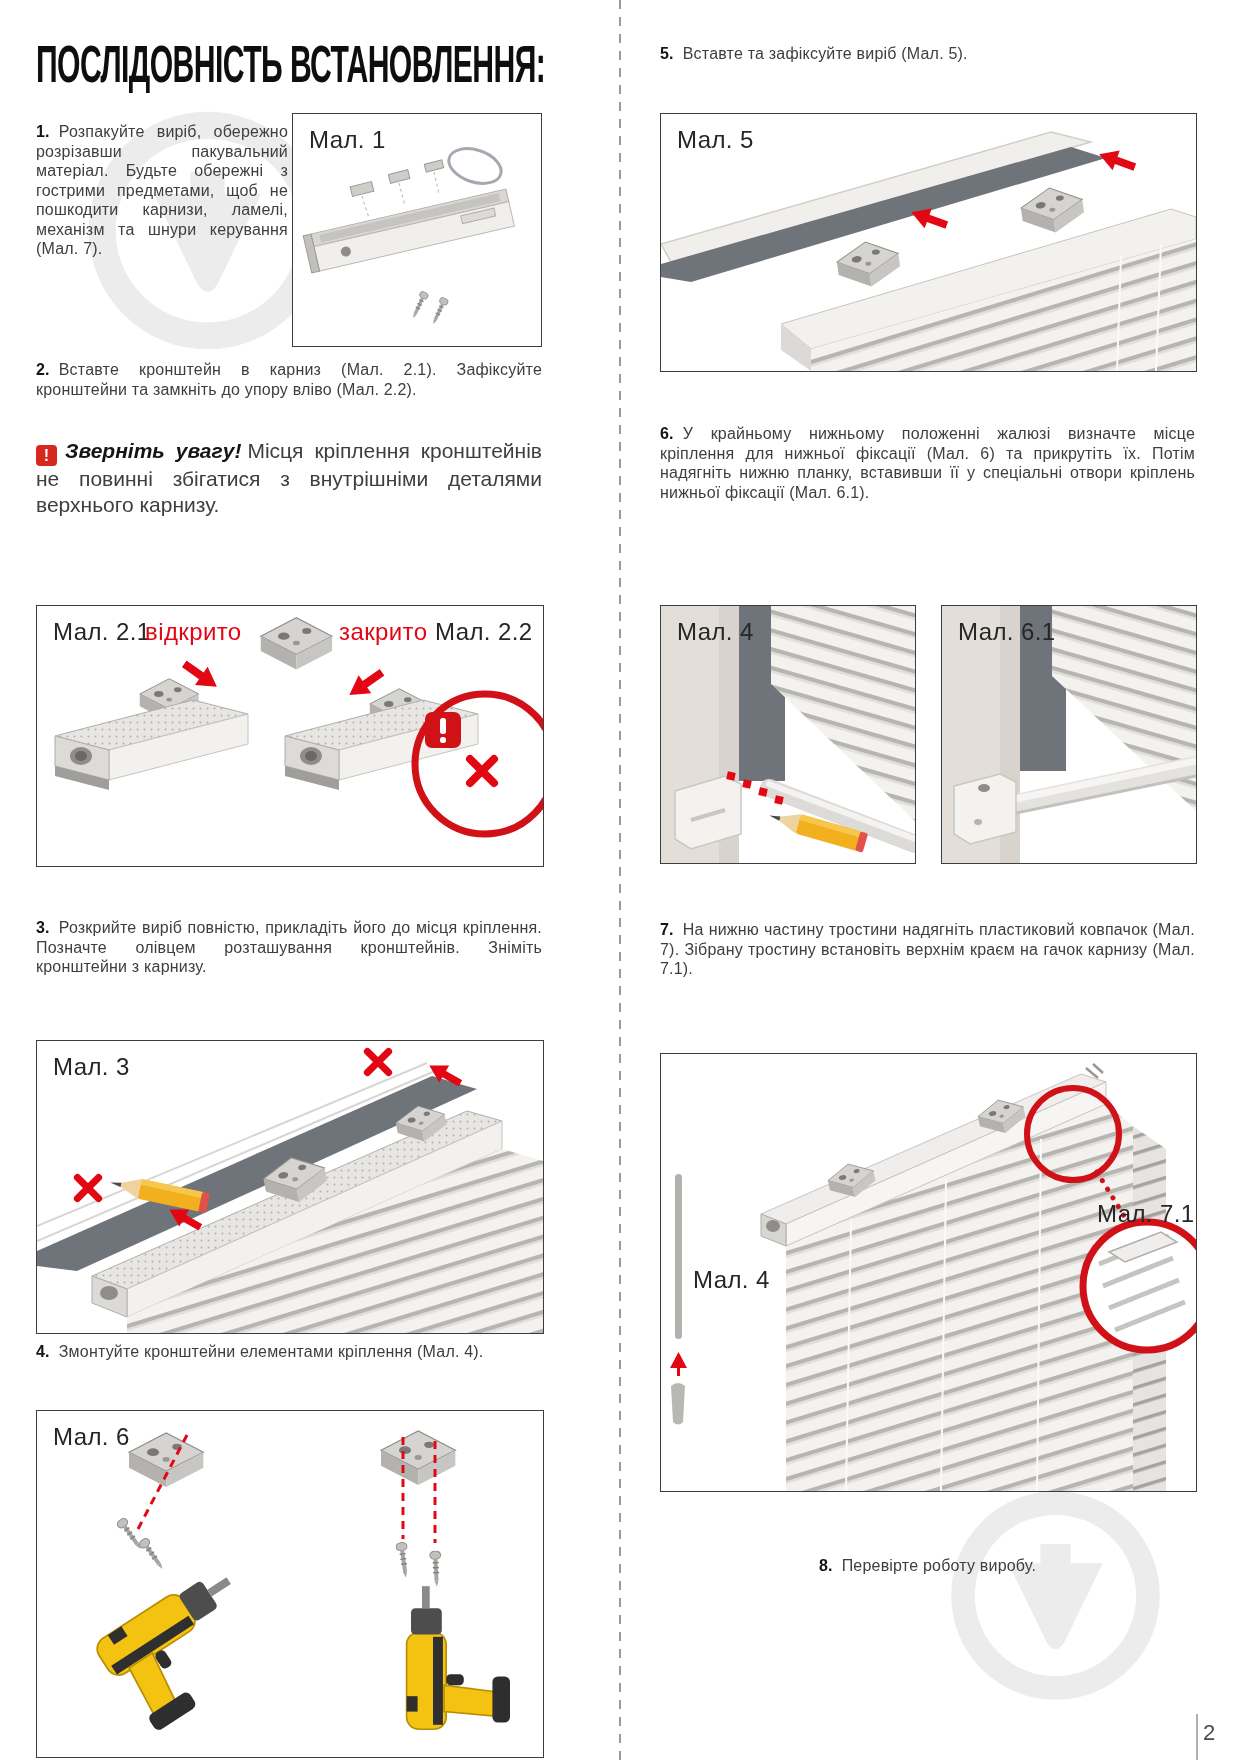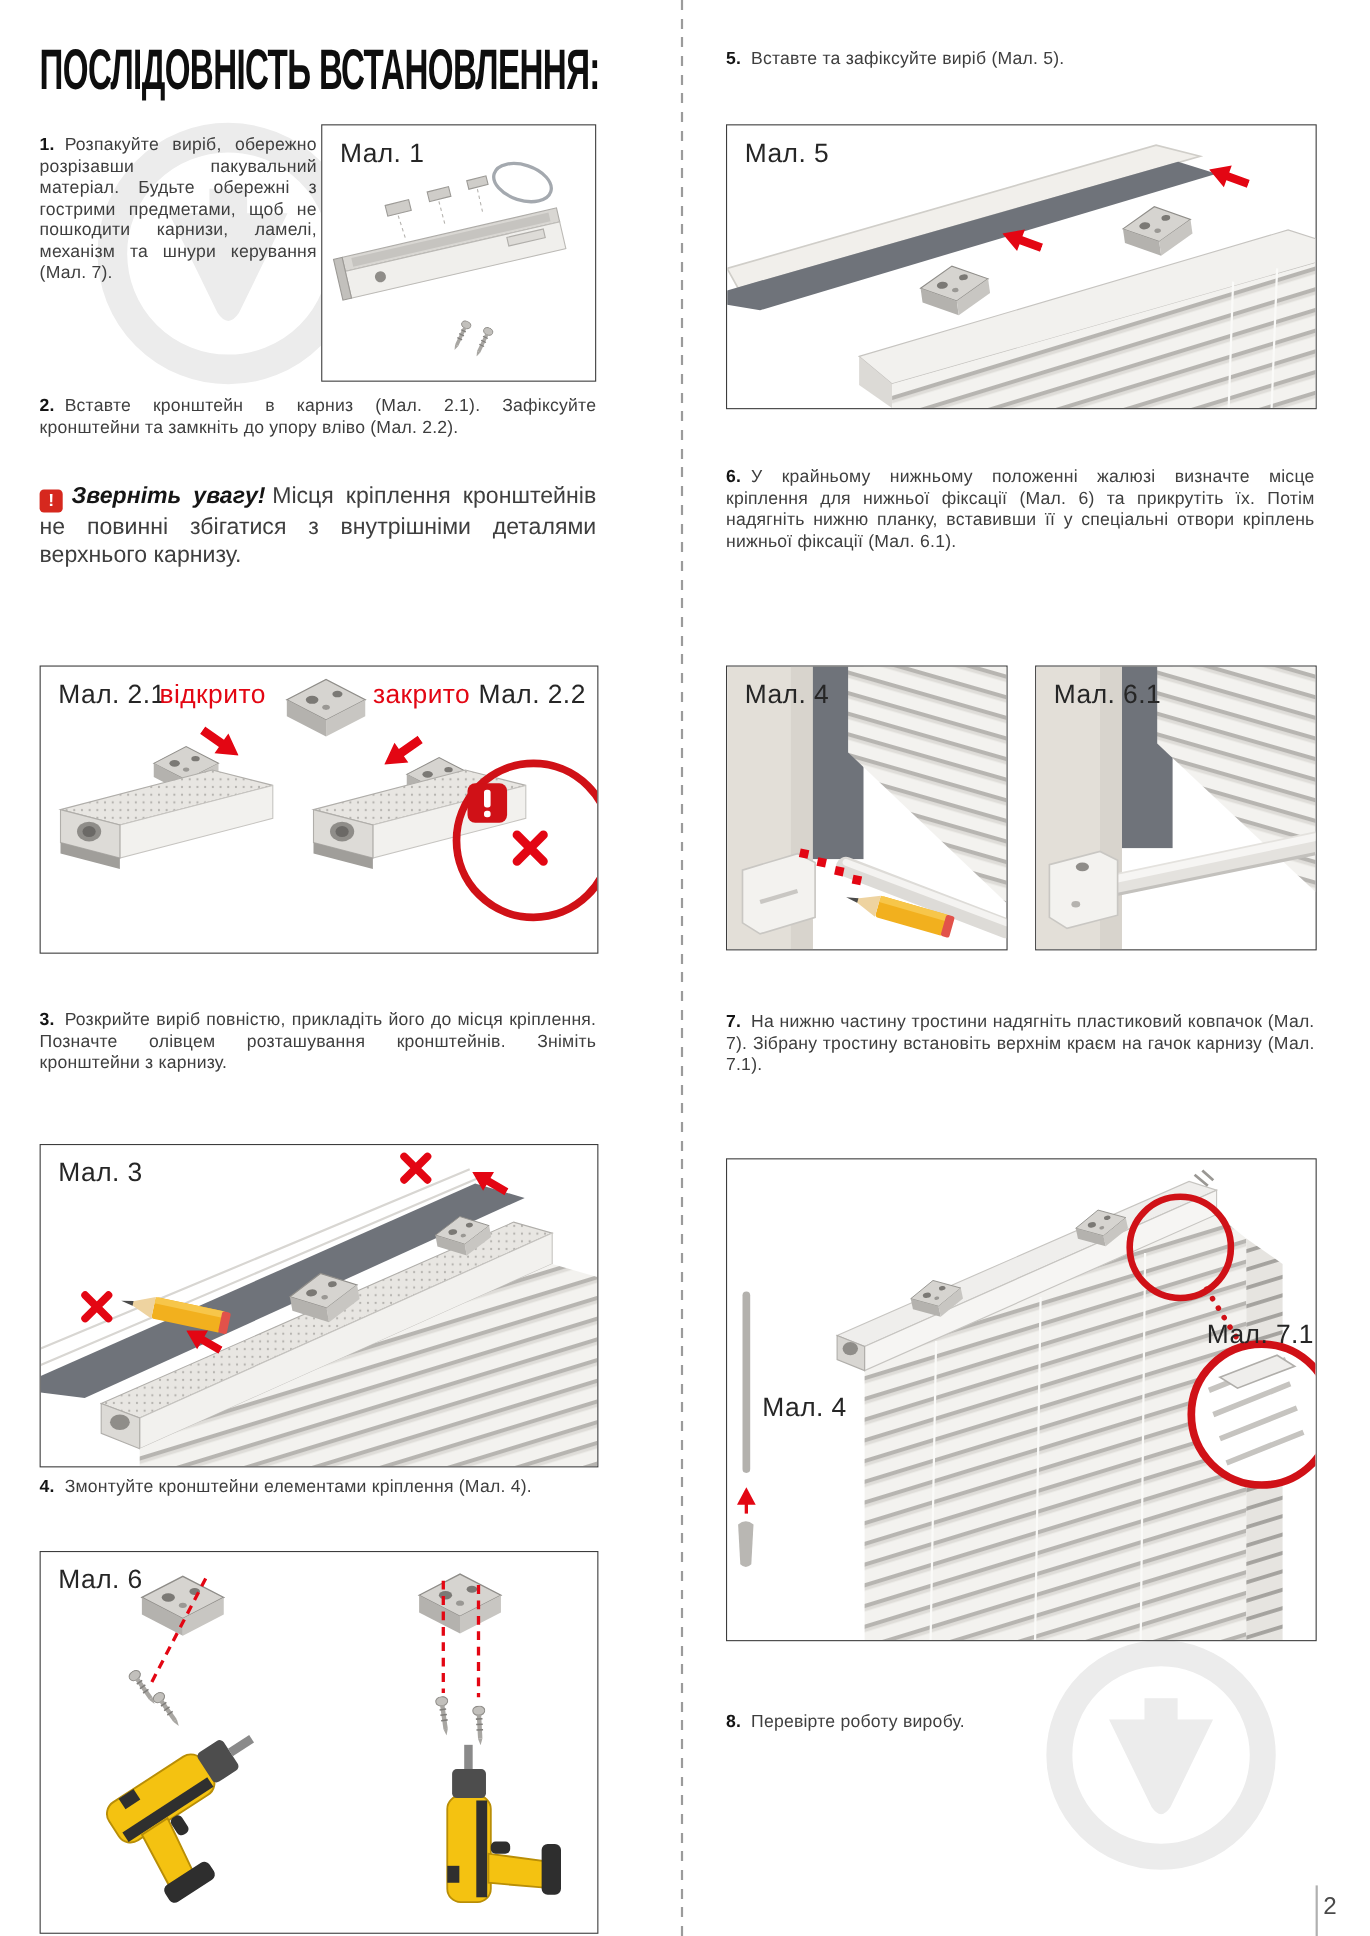--- a/index.html
+++ b/index.html
@@ -320,20 +320,20 @@
         <circle cx="486" cy="232" r="64" fill="#fff"></circle>
         <path d="M438 210 l70 -28 M442 232 l70 -28 M448 254 l70 -28 M454 276 l70 -28" stroke="#c6c4c0" stroke-width="5"></path>
         <polygon points="448,198 500,178 516,188 464,208" fill="#efeeec" stroke="#b0aeaa" stroke-width="1.5"></polygon>
         <circle cx="486" cy="232" r="64" fill="none" stroke="#d01117" stroke-width="7"></circle>
       </g>
     </svg>
     <div class="figlabel" style="left:32px;top:212px">Мал. 4</div>
     <div class="figlabel" style="left:436px;top:146px">Мал. 7.1</div>
   </div>
 
-  <p class="step" style="left:660px;top:1556px;width:535px;text-align:left">
+  <p class="step" style="left:660px;top:1556px;width:535px;text-align:center">
     <span class="num">8.</span><span>Перевірте роботу виробу.</span>
   </p>
 
   <div class="pagenum-rule"></div>
   <div class="pagenum">2</div>
 
 </div>
 
 </body></html>

